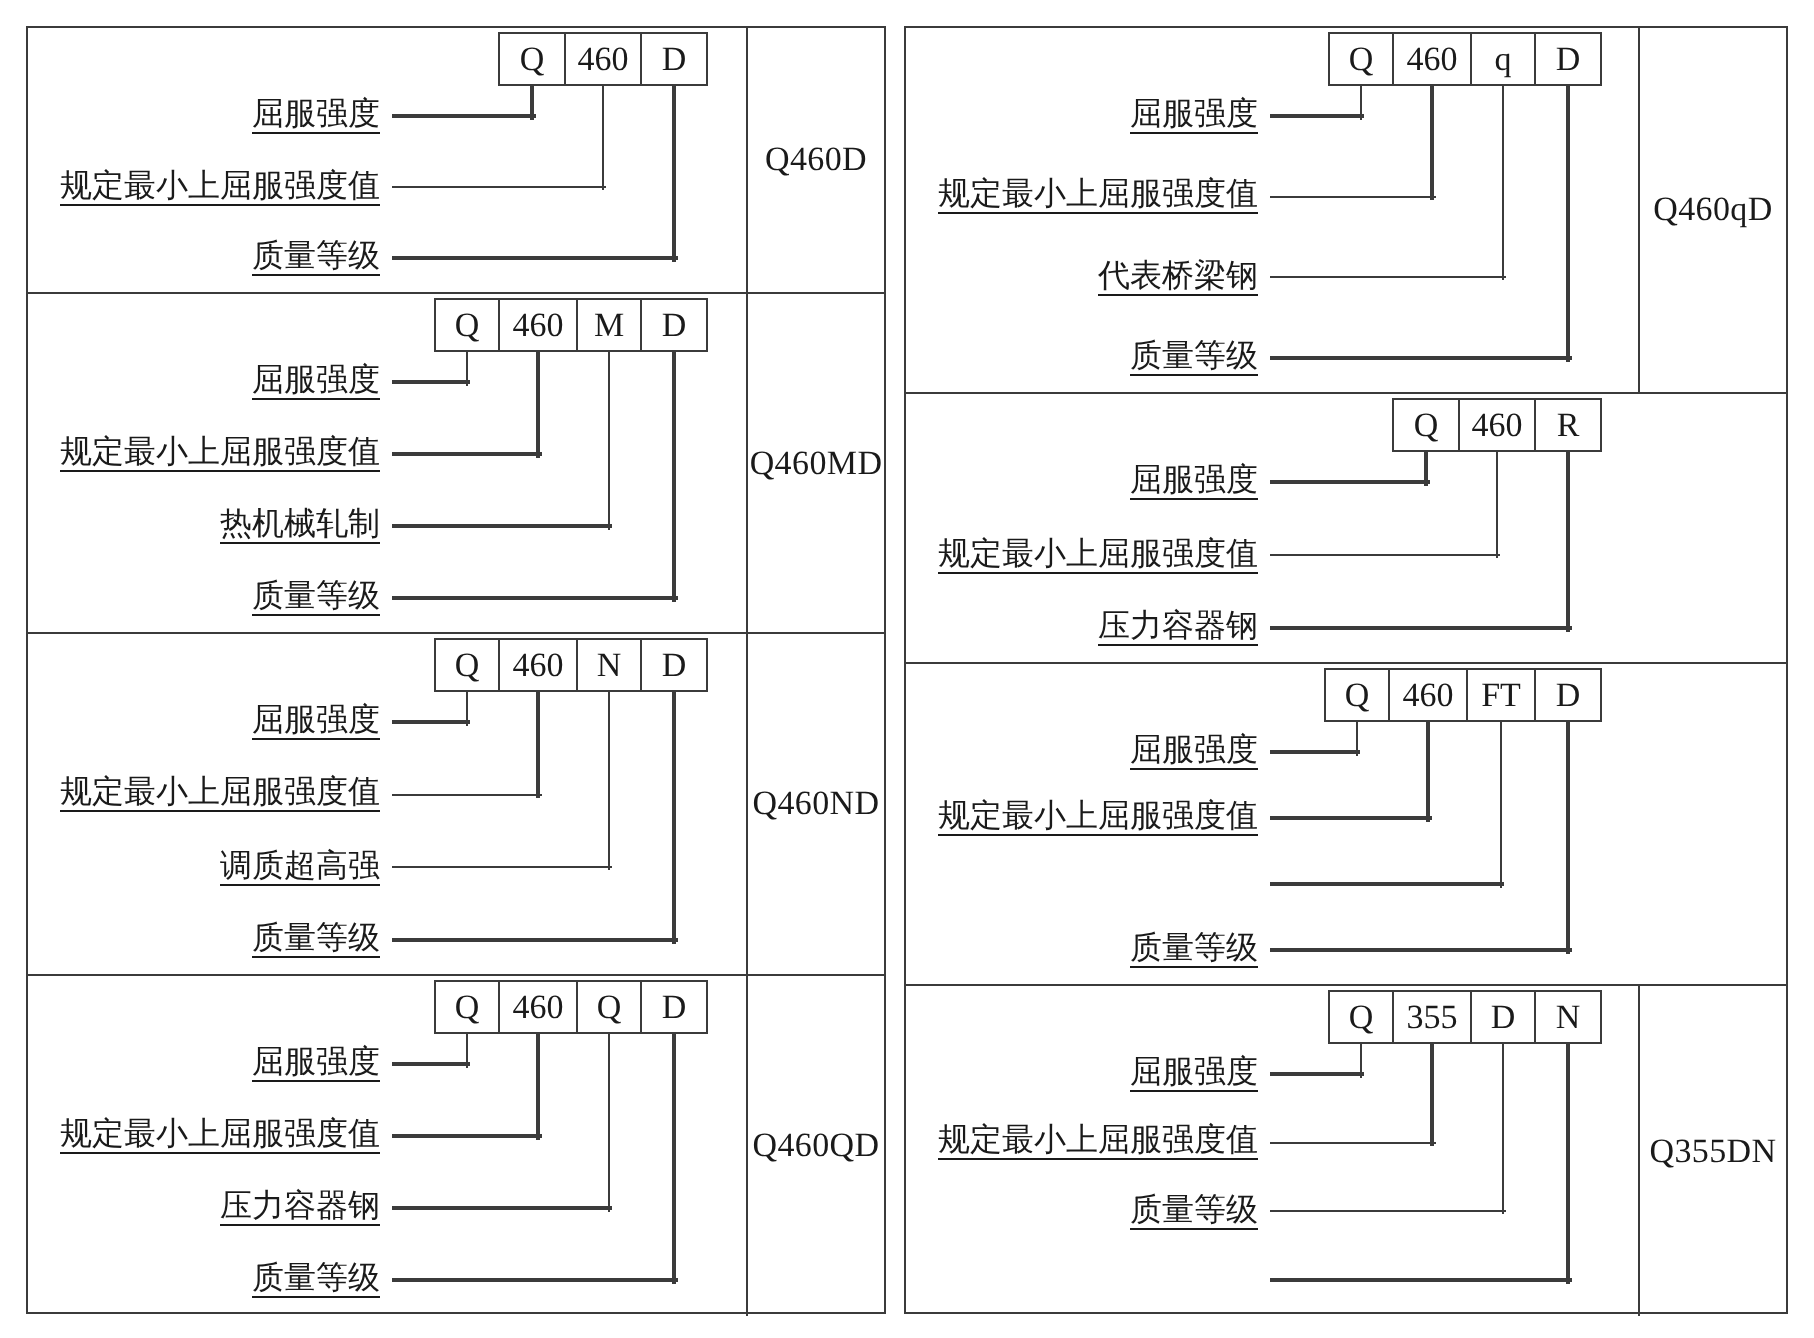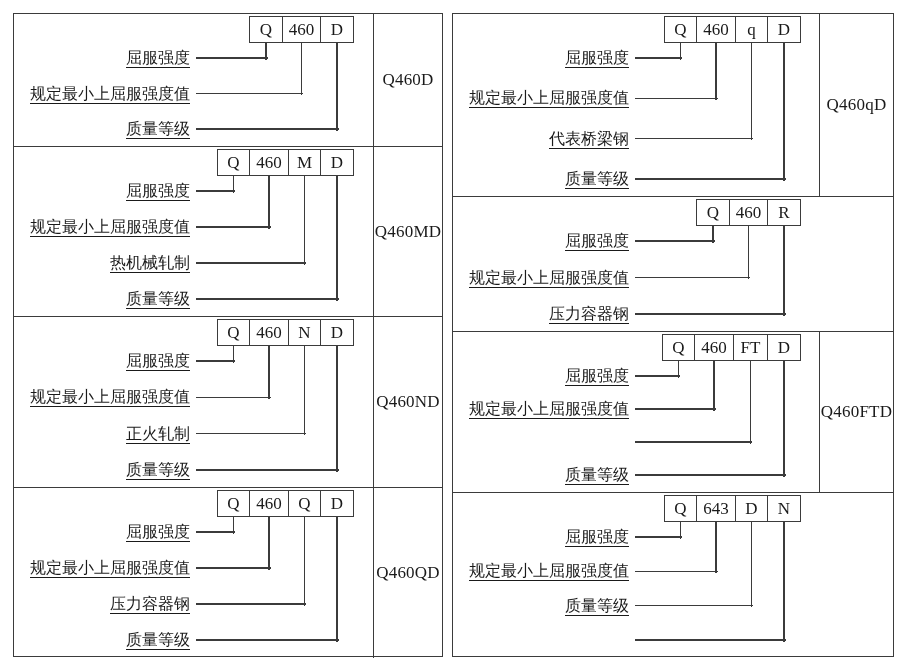--- a/index.html
+++ b/index.html
@@ -91,21 +91,21 @@
             <div class="cbox" style="width: 40px;">460</div>
             <div class="cbox" style="width: 34px;">N</div>
             <div class="cbox" style="width: 34px;">D</div>
           </div>
           <div class="flabel" style="top: 32px; width: 176px;">屈服强度</div>
           <div class="hline" style="left: 182px; top: 43.25px; width: 39px;"></div>
           <div class="vline" style="left: 218.75px; top: 29px; height: 16.5px;"></div>
           <div class="flabel" style="top: 68.3333px; width: 176px;">规定最小上屈服强度值</div>
           <div class="hline" style="left: 182px; top: 79.5833px; width: 74.5px;"></div>
           <div class="vline" style="left: 254.25px; top: 29px; height: 52.8333px;"></div>
-          <div class="flabel" style="top: 104.667px; width: 176px;">正火轧制</div>
+          <div class="flabel" style="top: 104.667px; width: 176px;">调质超高强</div>
           <div class="hline" style="left: 182px; top: 115.917px; width: 110px;"></div>
           <div class="vline" style="left: 289.75px; top: 29px; height: 89.1667px;"></div>
           <div class="flabel" style="top: 141px; width: 176px;">质量等级</div>
           <div class="hline" style="left: 182px; top: 152.25px; width: 142.5px;"></div>
           <div class="vline" style="left: 322.25px; top: 29px; height: 125.5px;"></div>
         </div>
         <div class="grade">
           <span>Q460ND</span>
         </div>
       </div>
@@ -192,39 +192,39 @@
           <div class="vline" style="left: 224.75px; top: 29px; height: 16.5px;"></div>
           <div class="flabel" style="top: 65px; width: 176px;">规定最小上屈服强度值</div>
           <div class="hline" style="left: 182px; top: 76.25px; width: 80.5px;"></div>
           <div class="vline" style="left: 260.25px; top: 29px; height: 49.5px;"></div>
           <div class="hline" style="left: 182px; top: 109.25px; width: 117px;"></div>
           <div class="vline" style="left: 296.75px; top: 29px; height: 82.5px;"></div>
           <div class="flabel" style="top: 131px; width: 176px;">质量等级</div>
           <div class="hline" style="left: 182px; top: 142.25px; width: 150.5px;"></div>
           <div class="vline" style="left: 330.25px; top: 29px; height: 115.5px;"></div>
         </div>
-        <div class="grade">
-          <span>Q460FTD</span>
-        </div>
       </div>
       <div class="row" style="height: 165px;">
         <div class="diagram" style="width: 366px;">
           <div class="strip" style="left: 210.5px;">
             <div class="cbox" style="width: 34px;">Q</div>
-            <div class="cbox" style="width: 40px;">643</div>
+            <div class="cbox" style="width: 40px;">355</div>
             <div class="cbox" style="width: 34px;">D</div>
             <div class="cbox" style="width: 34px;">N</div>
           </div>
           <div class="flabel" style="top: 32px; width: 176px;">屈服强度</div>
           <div class="hline" style="left: 182px; top: 43.25px; width: 47px;"></div>
           <div class="vline" style="left: 226.75px; top: 29px; height: 16.5px;"></div>
           <div class="flabel" style="top: 66.3333px; width: 176px;">规定最小上屈服强度值</div>
           <div class="hline" style="left: 182px; top: 77.5833px; width: 82.5px;"></div>
           <div class="vline" style="left: 262.25px; top: 29px; height: 50.8333px;"></div>
           <div class="flabel" style="top: 100.667px; width: 176px;">质量等级</div>
           <div class="hline" style="left: 182px; top: 111.917px; width: 118px;"></div>
           <div class="vline" style="left: 297.75px; top: 29px; height: 85.1667px;"></div>
           <div class="hline" style="left: 182px; top: 146.25px; width: 150.5px;"></div>
           <div class="vline" style="left: 330.25px; top: 29px; height: 119.5px;"></div>
         </div>
+        <div class="grade">
+          <span>Q355DN</span>
+        </div>
       </div>
     </div>
   </div>
 
 </body></html>

